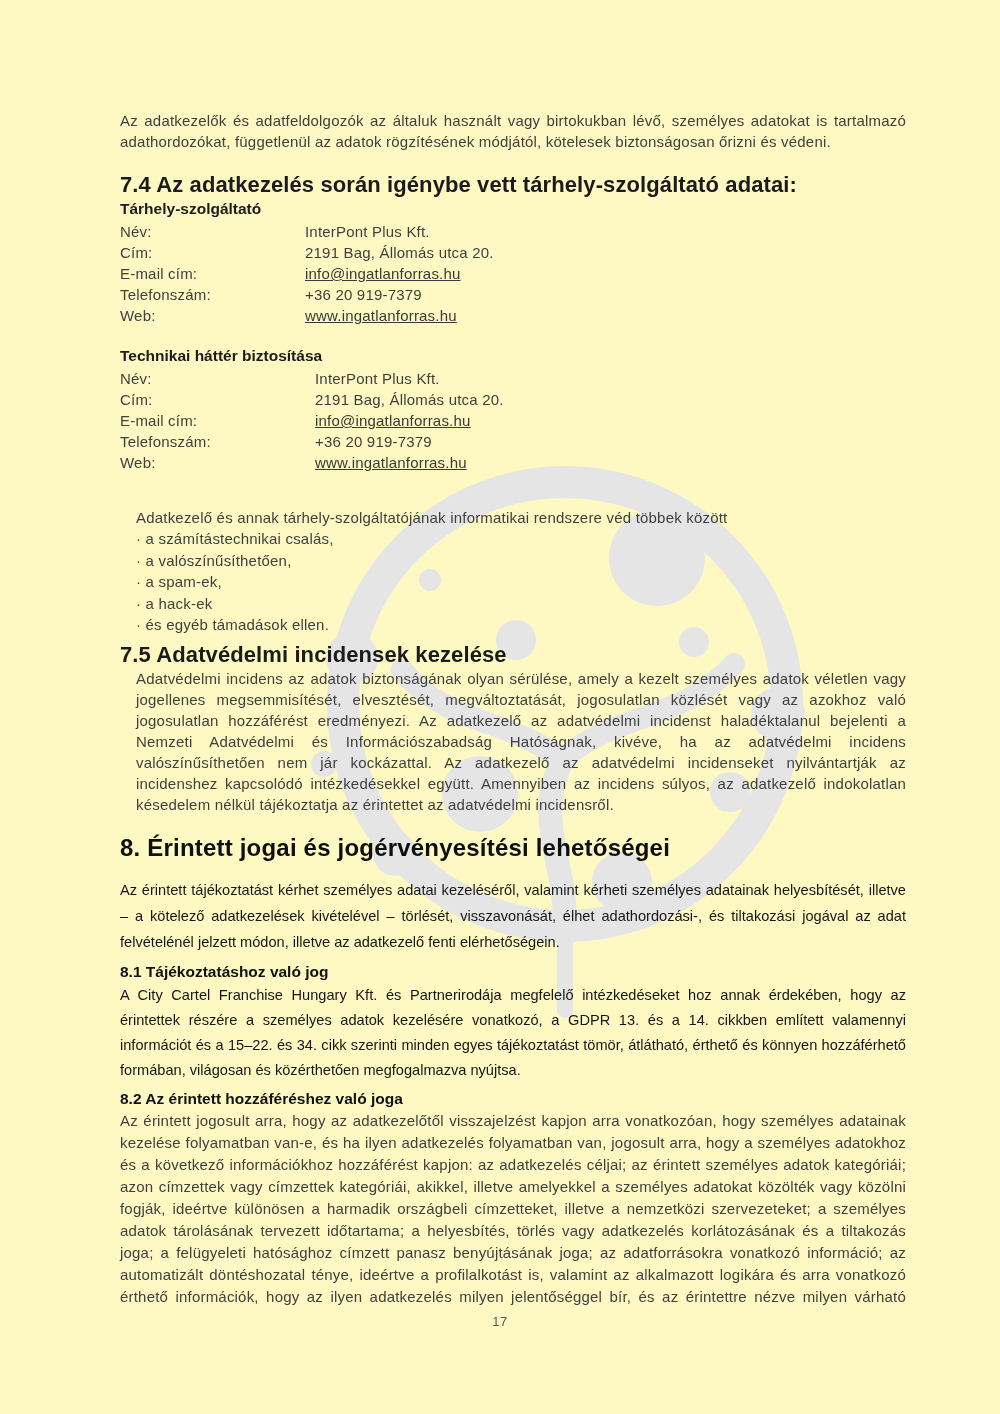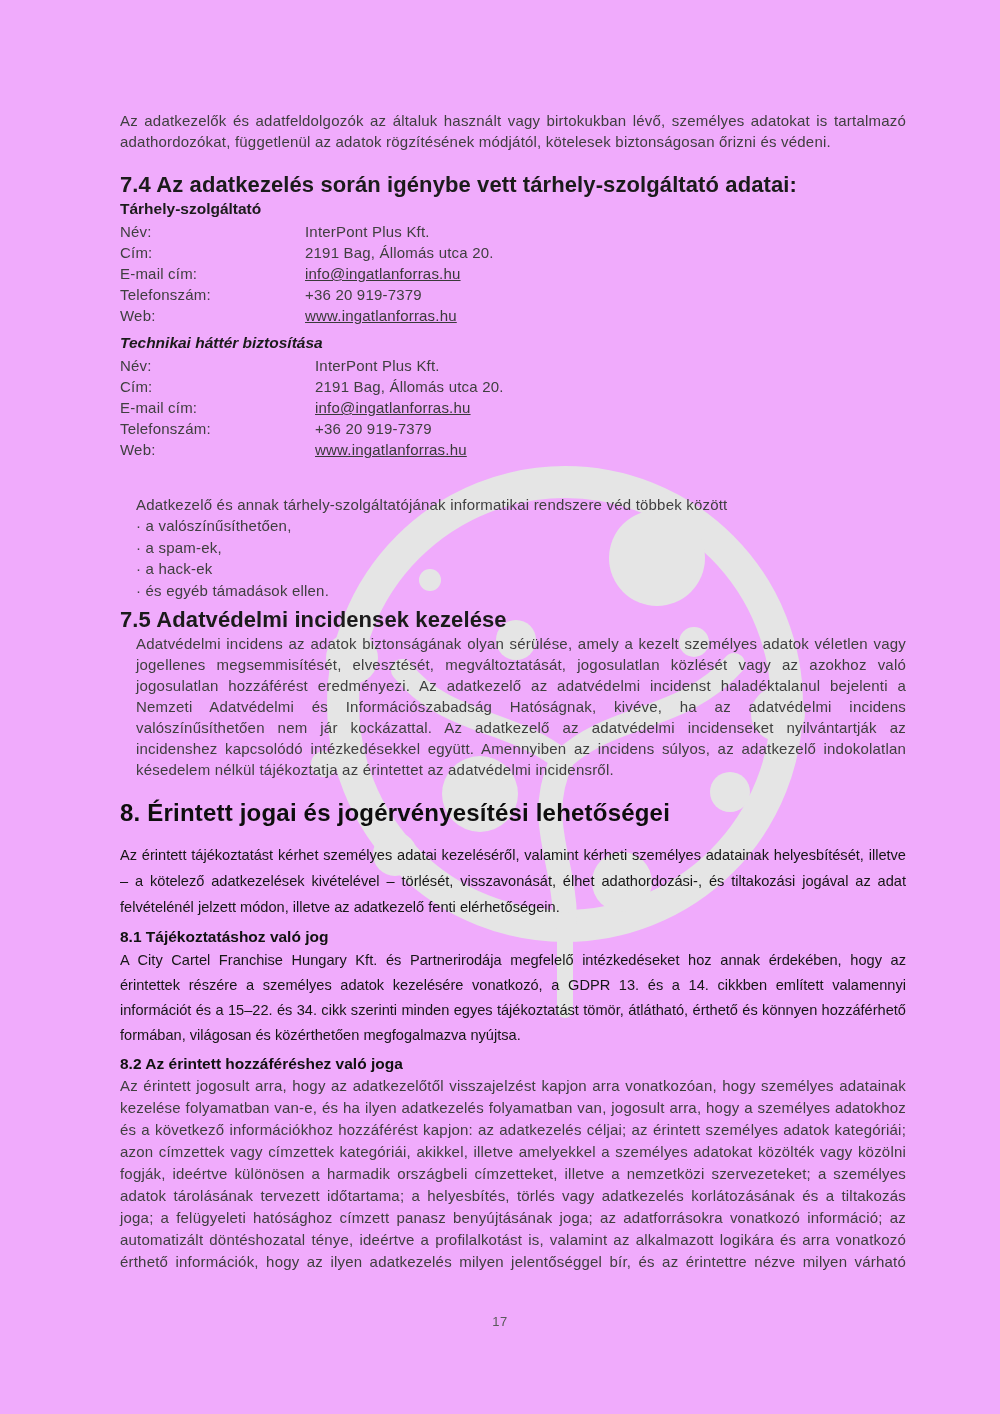--- a/index.html
+++ b/index.html
@@ -1,19 +1,19 @@
 <!DOCTYPE html>
 <html><head>
 <meta charset="utf-8">
 <style>
   html,body{margin:0;padding:0;background:#ffffff;}
   .page{
     position:relative;
     width:1000px;height:1414px;
-    background:#f0abfc;
+    background:#fef9c3;
     overflow:hidden;
     font-family:"Liberation Sans", sans-serif;
     color:#3f3f3f;
   }
   .watermark{
     position:absolute;left:262px;top:462px;
     z-index:0;pointer-events:none;
   }
   .content{
     position:absolute;left:120px;top:0;width:786px;
@@ -55,21 +55,21 @@
   .link{text-decoration:underline;color:#3a3a3a;cursor:pointer;text-align:center;}
   .bullets div{line-height:21.5px;}
   .page-number{
     position:absolute;left:0;top:1314px;width:100%;
     text-align:center;font-size:13px;color:#5a5a5a;letter-spacing:.5px;z-index:1;
   }
   
   .mt-sec74{margin-top:22px;}
   .mt-sub1{margin-top:2px;}
   .mt-tab1{margin-top:2px;}
-  .mt-sub2{margin-top:6px;font-style:italic;}
+  .mt-sub2{margin-top:19px;}
   .mt-protect{margin-top:34px;}
   .mt-sec75{margin-top:8px;}
   .mt-body75{margin-top:2px;}
   .mt-sec8{margin-top:18px;}
   .mt-intro8{margin-top:14px;}
   .mt-sec81{margin-top:6px;}
   .mt-sec82{margin-top:5px;}
 </style>
 </head>
 <body>
@@ -151,20 +151,21 @@
       </div>
       <div class="contact-row">
         <span class="contact-label">Web:</span>
         <span class="contact-value link">www.ingatlanforras.hu</span>
       </div>
     </div>
 
     <div class="body-a left mt-protect">Adatkezelő és annak tárhely-szolgáltatójának informatikai rendszere véd többek között</div>
 
     <div class="body-a left bullets">
+      <div>· a számítástechnikai csalás,</div>
       <div>· a valószínűsíthetően,</div>
       <div>· a spam-ek,</div>
       <div>· a hack-ek</div>
       <div>· és egyéb támadások ellen.</div>
     </div>
 
     <div class="h2 mt-sec75">7.5 Adatvédelmi incidensek kezelése</div>
 
     <p class="body-a mt-body75" style="margin-bottom:0">Adatvédelmi incidens az adatok biztonságának olyan sérülése, amely a kezelt személyes adatok véletlen vagy jogellenes megsemmisítését, elvesztését, megváltoztatását, jogosulatlan közlését vagy az azokhoz való jogosulatlan hozzáférést eredményezi. Az adatkezelő az adatvédelmi incidenst haladéktalanul bejelenti a Nemzeti Adatvédelmi és Információszabadság Hatóságnak, kivéve, ha az adatvédelmi incidens valószínűsíthetően nem jár kockázattal. Az adatkezelő az adatvédelmi incidenseket nyilvántartják az incidenshez kapcsolódó intézkedésekkel együtt. Amennyiben az incidens súlyos, az adatkezelő indokolatlan késedelem nélkül tájékoztatja az érintettet az adatvédelmi incidensről.</p>
 

